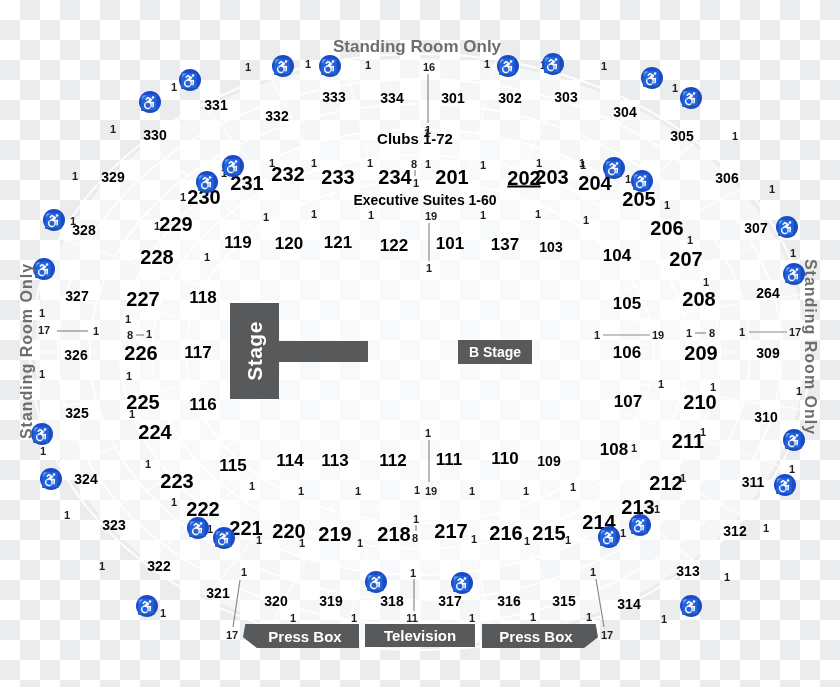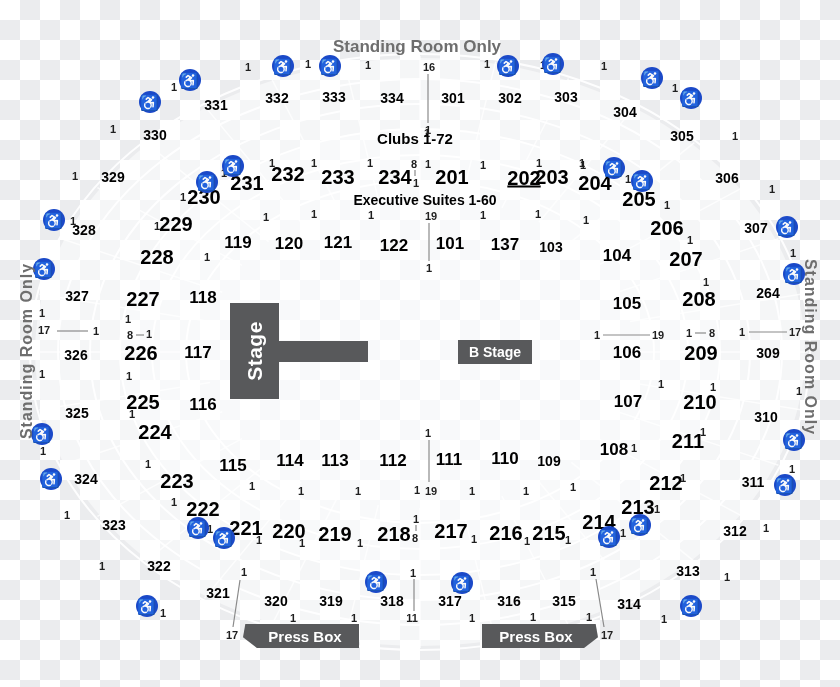--- a/index.html
+++ b/index.html
@@ -88,20 +88,23 @@
   <div class="darkbox" id="stage-box">
       <span>Stage</span>
     </div>
   <div class="darkbox" id="runway"></div>
   <div class="darkbox" id="bstage">
       <span>B Stage</span>
     </div>
   <div class="darkbox" id="pbl">
       <span>Press Box</span>
     </div>
+  <div class="darkbox" id="tv">
+      <span>Television</span>
+    </div>
   <div class="darkbox" id="pbr">
       <span>Press Box</span>
     </div>
 
   <svg class="layer" id="marker-lines">
       <line x1="428" y1="74" x2="428" y2="123" stroke="#8a8a8a" stroke-width="1.2"></line>
       <line x1="57" y1="331" x2="88" y2="331" stroke="#8a8a8a" stroke-width="1.2"></line>
       <line x1="136" y1="335" x2="144" y2="335" stroke="#8a8a8a" stroke-width="1.2"></line>
       <line x1="603" y1="335" x2="650" y2="335" stroke="#8a8a8a" stroke-width="1.2"></line>
       <line x1="695" y1="333" x2="706" y2="333" stroke="#8a8a8a" stroke-width="1.2"></line>
@@ -140,21 +143,21 @@
       <div class="sec l3" style="left: 159px; top: 566px;">322</div>
       <div class="sec l3" style="left: 114px; top: 525px;">323</div>
       <div class="sec l3" style="left: 86px; top: 479px;">324</div>
       <div class="sec l3" style="left: 77px; top: 413px;">325</div>
       <div class="sec l3" style="left: 76px; top: 355px;">326</div>
       <div class="sec l3" style="left: 77px; top: 296px;">327</div>
       <div class="sec l3" style="left: 84px; top: 230px;">328</div>
       <div class="sec l3" style="left: 113px; top: 177px;">329</div>
       <div class="sec l3" style="left: 155px; top: 135px;">330</div>
       <div class="sec l3" style="left: 216px; top: 105px;">331</div>
-      <div class="sec l3" style="left: 277px; top: 98px; text-align: center;">332</div>
+      <div class="sec l3" style="left: 277px; top: 116px; text-align: center;">332</div>
       <div class="sec l3" style="left: 334px; top: 97px;">333</div>
       <div class="sec l3" style="left: 392px; top: 98px;">334</div>
       <div class="sec l2" style="left: 452px; top: 177px;">201</div>
       <div class="sec l2" style="left: 524px; top: 178px; text-decoration: underline;">202</div>
       <div class="sec l2" style="left: 552px; top: 177px;">203</div>
       <div class="sec l2" style="left: 595px; top: 183px;">204</div>
       <div class="sec l2" style="left: 639px; top: 199px;">205</div>
       <div class="sec l2" style="left: 667px; top: 228px;">206</div>
       <div class="sec l2" style="left: 686px; top: 259px;">207</div>
       <div class="sec l2" style="left: 699px; top: 299px;">208</div>

